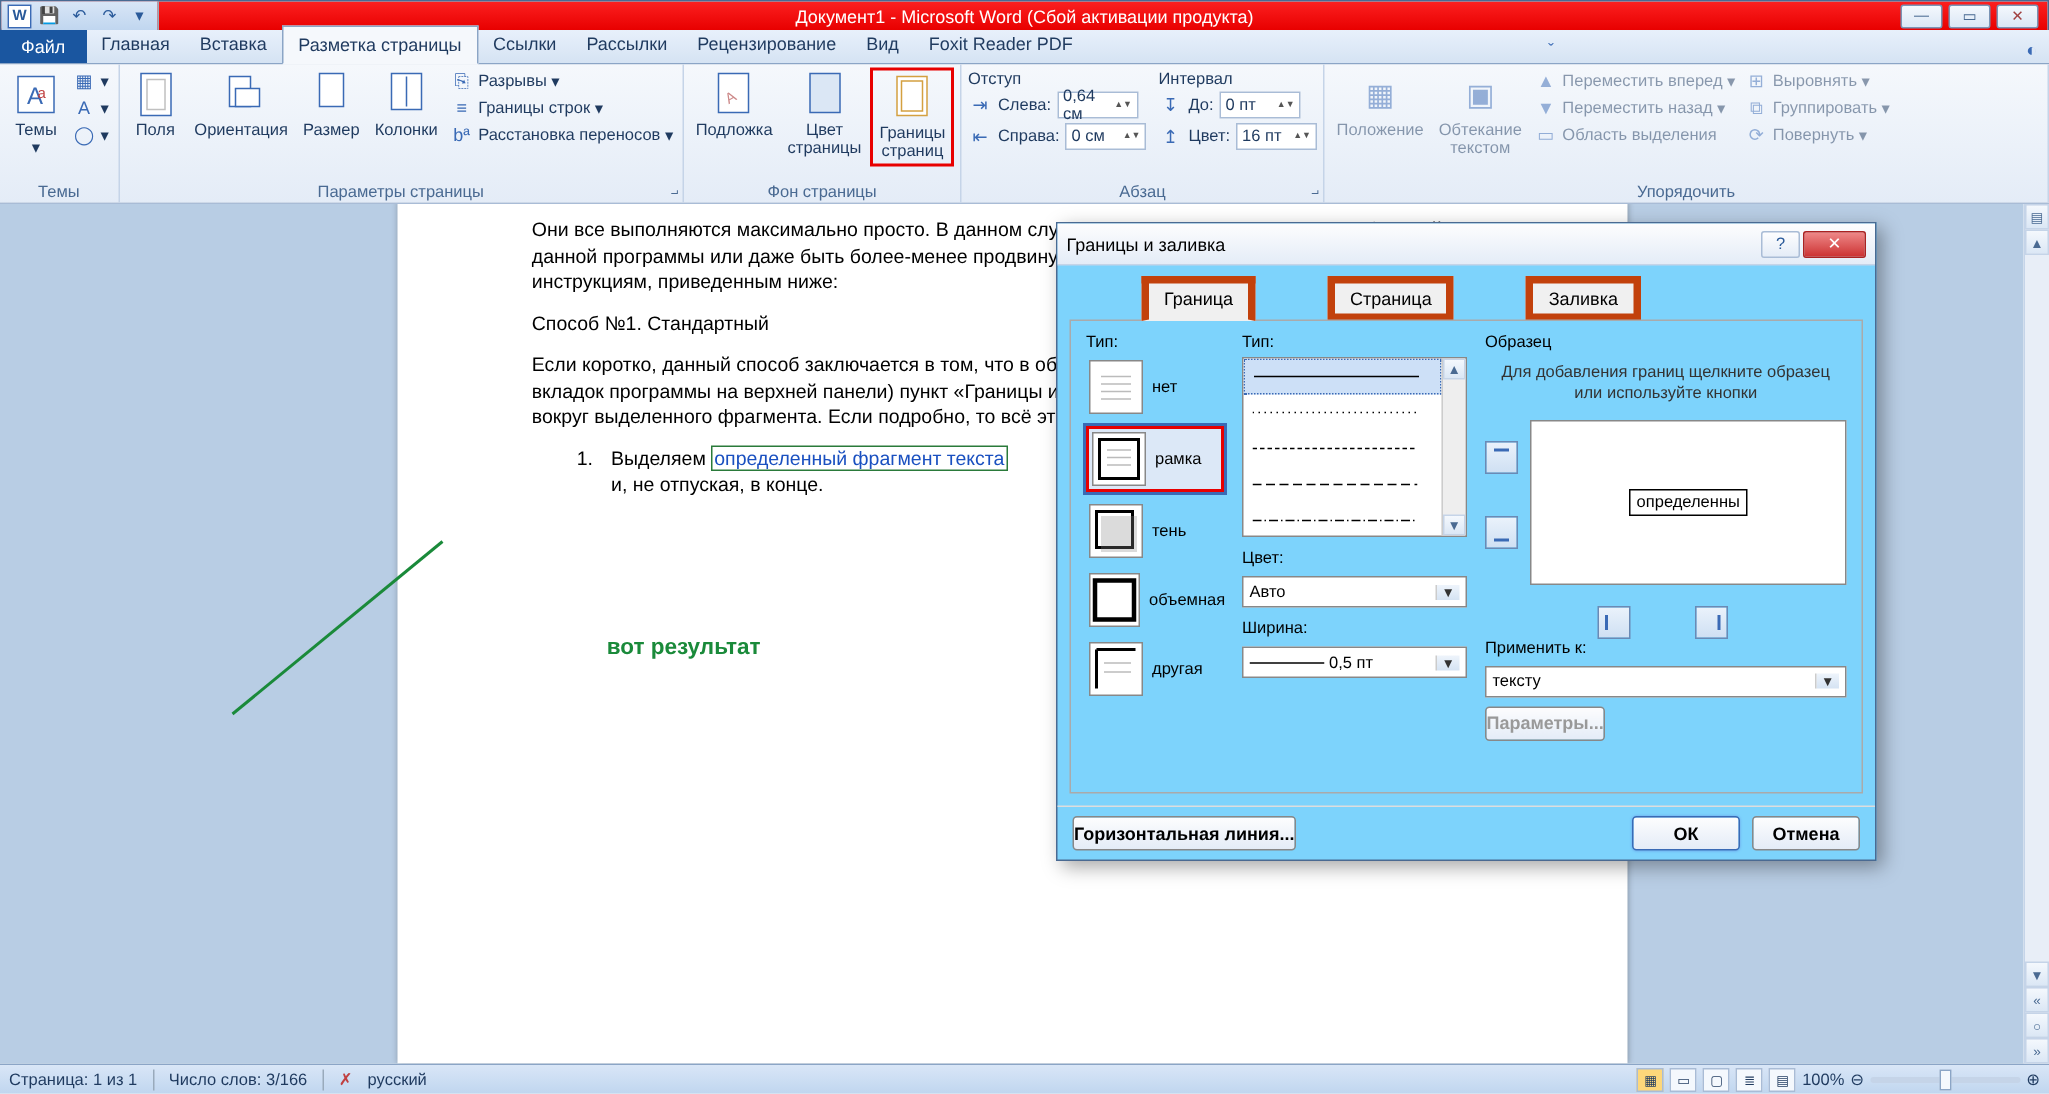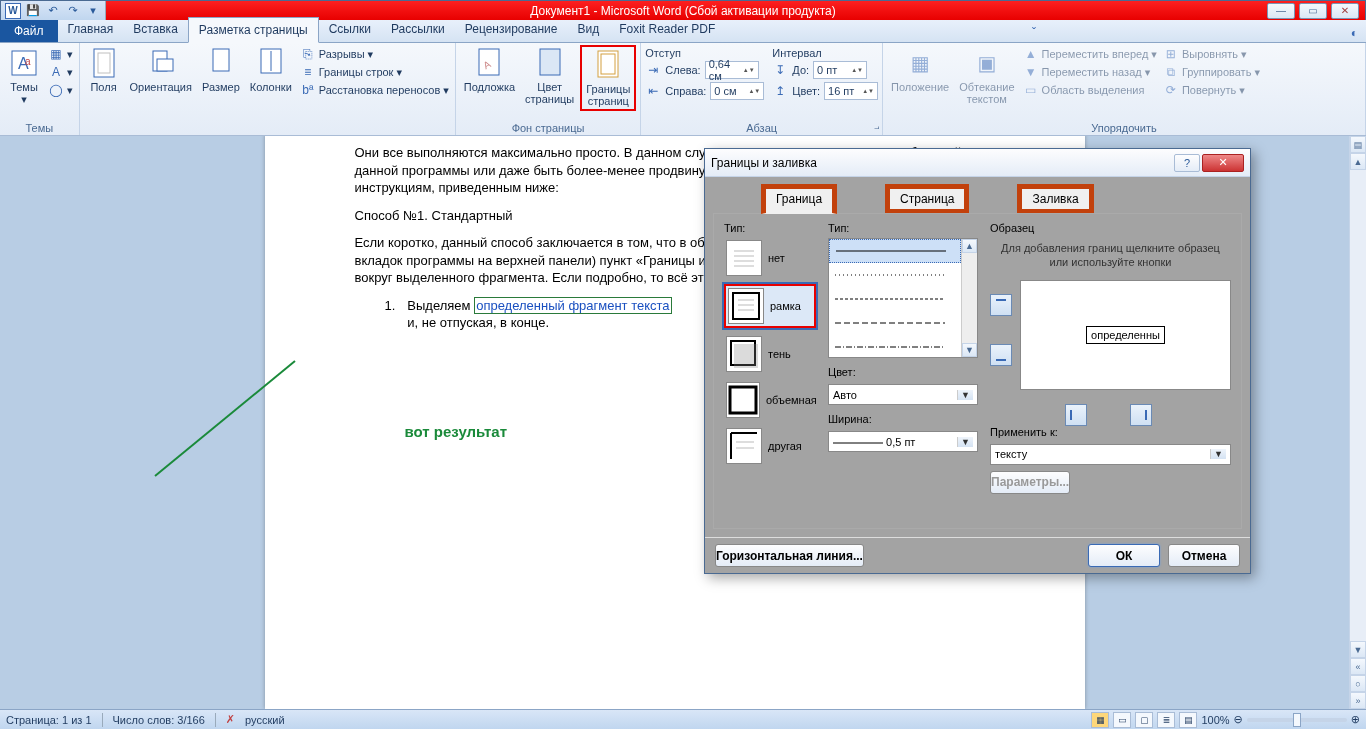--- a/index.html
+++ b/index.html
@@ -44,21 +44,21 @@
 .scroll-track { flex: 1; }
 .statusbar { height: 20px; background: linear-gradient(#d9e6f7,#c0d6ef); border-top: 1px solid #8ba5c6; display: flex; align-items: center; font-size: 11px; color: #1f3a5f; padding: 0 6px; gap: 10px; }
 .statusbar .sep { border-left: 1px solid #9ab; height: 14px; }
 .statusbar .right { margin-left: auto; display: flex; align-items: center; gap: 4px; }
 .view-btn { width: 18px; height: 16px; border: 1px solid #a9bcd6; background: #f4f8fd; display: flex; align-items: center; justify-content: center; font-size: 9px; }
 .view-btn.active { background: #fdd77a; }
 .zoom-slider { width: 100px; height: 4px; background: #c5d4e8; position: relative; border-radius: 2px; }
 .zoom-thumb { width: 8px; height: 14px; background: #f4f8fd; border: 1px solid #8ba5c6; position: absolute; top: -5px; left: 46px; }
 
 
-.dialog { position: absolute; left: 704px; top: 148px; width: 547px; height: 426px; background: #a3a3a3; border: 1px solid #4a6a92; box-shadow: 4px 4px 12px rgba(0,0,0,0.35); display: flex; flex-direction: column; }
+.dialog { position: absolute; left: 704px; top: 148px; width: 547px; height: 426px; background: #7dd3fc; border: 1px solid #4a6a92; box-shadow: 4px 4px 12px rgba(0,0,0,0.35); display: flex; flex-direction: column; }
 .dlg-title { height: 28px; background: linear-gradient(#fdfdfe,#e4ecf7); display: flex; align-items: center; padding: 0 6px; font-size: 12px; color: #000; border-bottom: 1px solid #c5d4e8; }
 .dlg-title .dlg-ctrl { margin-left: auto; display: flex; gap: 2px; }
 .dlg-x { width: 42px; height: 18px; background: linear-gradient(#e88,#c33); border: 1px solid #a22; border-radius: 2px; color: #fff; display: flex; align-items: center; justify-content: center; font-size: 11px; }
 .dlg-help { width: 26px; height: 18px; border: 1px solid #a9bcd6; background: linear-gradient(#fdfdfe,#e4ecf7); border-radius: 2px; display: flex; align-items: center; justify-content: center; font-size: 11px; color: #2a5a9a; }
 .dlg-tabs { display: flex; padding: 6px 8px 0; gap: 0; }
 .dlg-tab { padding: 3px 10px; font-size: 12px; border: 5px solid #c2410c; background: #f0f0f0; position: relative; top: 1px; cursor: default; margin-left: 48px; }
 .dlg-tab.active { background: #f0f0f0; border-bottom: 1px solid #f0f0f0; z-index: 2; }
 .dlg-panel { flex: 1; margin: 0 8px 8px; border: 1px solid #aaa; padding: 8px 10px; display: flex; gap: 12px; position: relative; }
 .col-type, .col-style, .col-sample { display: flex; flex-direction: column; }
 .col-type { width: 92px; }
@@ -177,20 +177,21 @@
             </svg>
           </div>
           <div class="big-btn-label">Колонки</div>
         </div>
       <div class="stack">
         <div class="small-row"><span class="small-ico">⎘</span><span>Разрывы</span> ▾</div>
         <div class="small-row"><span class="small-ico">≡</span><span>Границы строк</span> ▾</div>
         <div class="small-row"><span class="small-ico">bª</span><span>Расстановка переносов</span> ▾</div>
       </div>
     </div>
+    <div class="rgroup-label dl">Параметры страницы</div>
   </div>
 
   <div class="rgroup">
     <div class="rgroup-body">
       <div class="big-btn">
           <div class="big-ico">
             <svg width="28" height="32">
               <rect x="4" y="2" width="20" height="26" fill="#fff" stroke="#3a6ab5"></rect>
               <text x="8" y="20" font-size="10" fill="#c88" transform="rotate(-30 14 16)">A</text>
             </svg>

